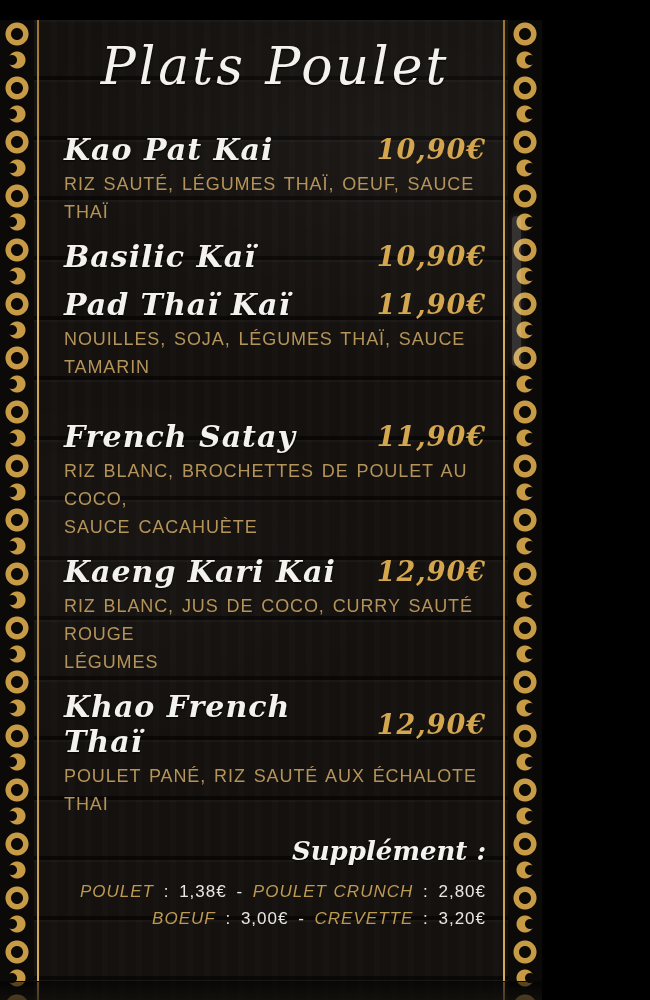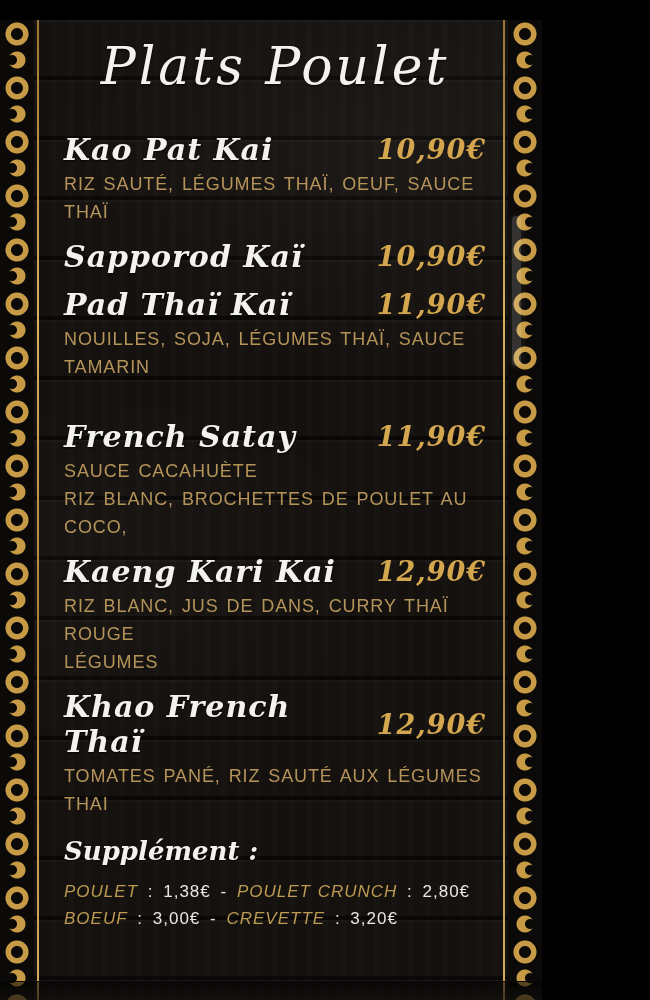--- a/index.html
+++ b/index.html
@@ -70,21 +70,21 @@
   }
   .item-desc{
     margin-top:3px;
     font-size:18px;line-height:28px;
     letter-spacing:.9px;word-spacing:2px;
     color:#b59459;
   }
   .gap-before{margin-top:38px;}
 
   
-  .supplement{margin-top:18px;text-align:left;}
+  .supplement{margin-top:18px;text-align:right;}
   .sup-heading{
     font-family:"DejaVu Serif", serif;
     font-style:italic;font-weight:bold;
     font-size:26px;color:#f4f2ee;
     margin-bottom:12px;
     text-shadow:0 1px 2px rgba(0,0,0,.8);
   }
   .sup-line{
     font-size:17px;line-height:27px;
     letter-spacing:1px;word-spacing:1px;
@@ -141,21 +141,21 @@
         <span class="item-name">Kao Pat Kai</span>
         <span class="item-price">10,90€</span>
       </div>
       <div class="item-desc">
         <div>RIZ SAUTÉ, LÉGUMES THAÏ, OEUF, SAUCE THAÏ</div>
       </div>
     </div>
 
     <div class="item">
       <div class="item-head">
-        <span class="item-name">Sapporod Kaï</span>
+        <span class="item-name">Basilic Kaï</span>
         <span class="item-price">10,90€</span>
       </div>
     </div>
 
     <div class="item">
       <div class="item-head">
         <span class="item-name">Pad Thaï Kaï</span>
         <span class="item-price">11,90€</span>
       </div>
       <div class="item-desc">
@@ -163,44 +163,44 @@
         <div></div>
       </div>
     </div>
 
     <div class="item gap-before">
       <div class="item-head">
         <span class="item-name">French Satay</span>
         <span class="item-price">11,90€</span>
       </div>
       <div class="item-desc">
+        <div>RIZ BLANC, BROCHETTES DE POULET AU COCO,</div>
         <div>SAUCE CACAHUÈTE</div>
-        <div>RIZ BLANC, BROCHETTES DE POULET AU COCO,</div>
       </div>
     </div>
 
     <div class="item">
       <div class="item-head">
         <span class="item-name">Kaeng Kari Kai</span>
         <span class="item-price">12,90€</span>
       </div>
       <div class="item-desc">
-        <div>RIZ BLANC, JUS DE DANS, CURRY THAÏ ROUGE</div>
+        <div>RIZ BLANC, JUS DE COCO, CURRY SAUTÉ ROUGE</div>
         <div>LÉGUMES</div>
       </div>
     </div>
 
 
     <div class="item">
       <div class="item-head">
         <span class="item-name">Khao French Thaï</span>
         <span class="item-price">12,90€</span>
       </div>
       <div class="item-desc">
-        <div>TOMATES PANÉ, RIZ SAUTÉ AUX LÉGUMES THAI</div>
+        <div>POULET PANÉ, RIZ SAUTÉ AUX ÉCHALOTE THAI</div>
         <div></div>
       </div>
     </div>
 
     <div class="supplement">
       <div class="sup-heading">Supplément :</div>
       <div class="sup-line">
         <span class="sup-label">POULET</span>
         <span class="sup-sep">:</span>
         <span class="sup-val">1,38€</span>

